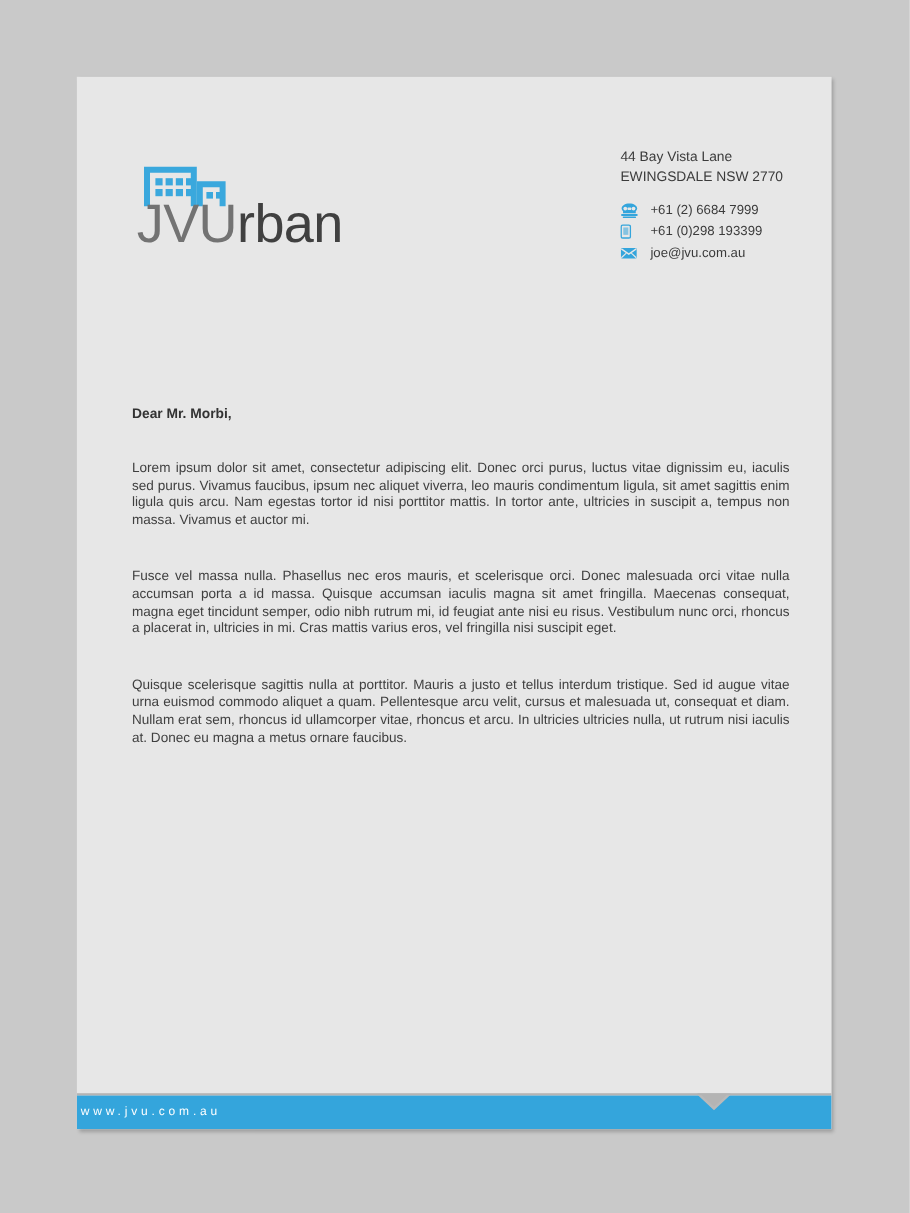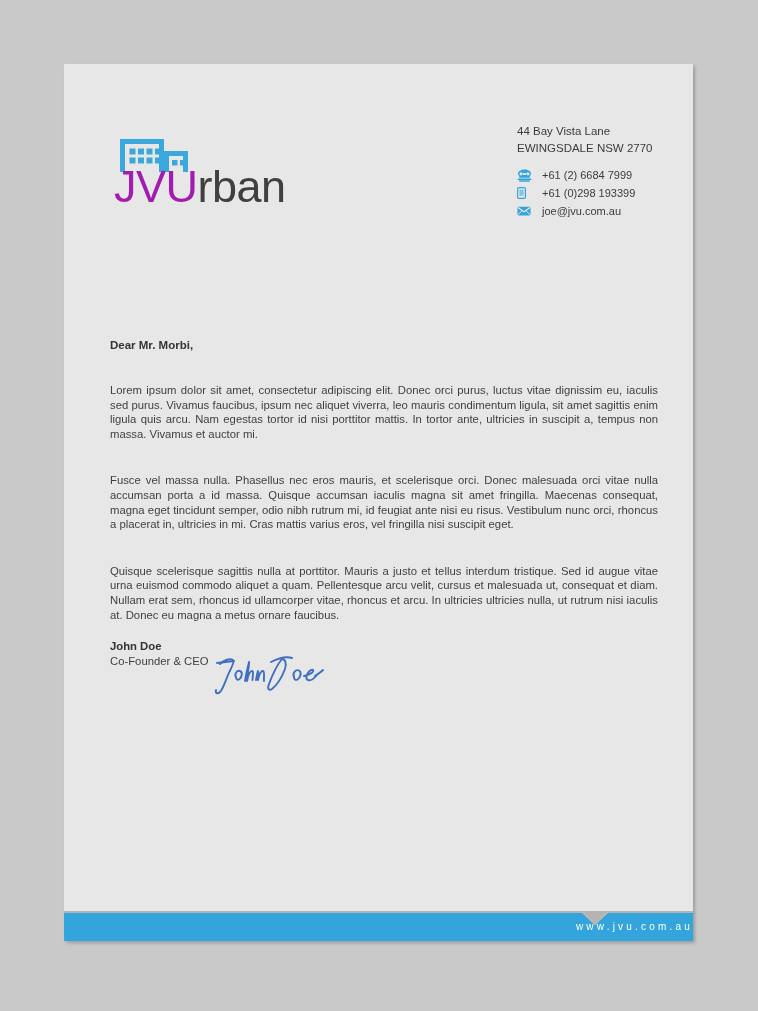--- a/index.html
+++ b/index.html
@@ -54,21 +54,21 @@
   #logo-word {
     position: absolute;
     left: 0px;
     top: 30px;
     font-size: 45px;
     line-height: 45px;
     letter-spacing: -0.5px;
     white-space: nowrap;
     font-weight: 300;
   }
-  .word-blue { color: #a21caf; }
+  .word-blue { color: #737373; }
   .word-grey { color: #404040; }
 
   
   #contact {
     position: absolute;
     left: 453px;
     top: 59px;
     width: 185px;
     color: #3b3b3b;
     font-size: 11.5px;
@@ -166,21 +166,21 @@
     width: 100%;
     height: 28px;
     background: #34a5dc;
   }
   #footer-url {
     position: absolute;
     left: 0; top: 2px;
     width: 100%;
     height: 28px;
     line-height: 28px;
-    text-align: right;
+    text-align: left;
     color: #ffffff;
     font-size: 10px;
     letter-spacing: 3.2px;
     text-indent: 3.2px;
   }
   #footer-chevron {
     position: absolute;
     left: 500px;
     top: 0px;
     width: 62px;
@@ -262,48 +262,20 @@
     </div>
   </div>
 
   <div id="letter">
     <div id="salutation">Dear Mr. Morbi,</div>
     <p class="para">Lorem ipsum dolor sit amet, consectetur adipiscing elit. Donec orci purus, luctus vitae dignissim eu, iaculis sed purus. Vivamus faucibus, ipsum nec aliquet viverra, leo mauris condimentum ligula, sit amet sagittis enim ligula quis arcu. Nam egestas tortor id nisi porttitor mattis. In tortor ante, ultricies in suscipit a, tempus non massa. Vivamus et auctor mi.</p>
     <p class="para">Fusce vel massa nulla. Phasellus nec eros mauris, et scelerisque orci. Donec malesuada orci vitae nulla accumsan porta a id massa. Quisque accumsan iaculis magna sit amet fringilla. Maecenas consequat, magna eget tincidunt semper, odio nibh rutrum mi, id feugiat ante nisi eu risus. Vestibulum nunc orci, rhoncus a placerat in, ultricies in mi. Cras mattis varius eros, vel fringilla nisi suscipit eget.</p>
     <p class="para">Quisque scelerisque sagittis nulla at porttitor. Mauris a justo et tellus interdum tristique. Sed id augue vitae urna euismod commodo aliquet a quam. Pellentesque arcu velit, cursus et malesuada ut, consequat et diam. Nullam erat sem, rhoncus id ullamcorper vitae, rhoncus et arcu. In ultricies ultricies nulla, ut rutrum nisi iaculis at. Donec eu magna a metus ornare faucibus.</p>
   </div>
 
-  <div id="signoff">
-    <div id="signoff-name">John Doe</div>
-    <div id="signoff-title">Co-Founder &amp; CEO</div>
-    <div id="signature">
-      <svg viewBox="0 0 112 48" width="112" height="48" aria-hidden="true">
-        <g fill="none" stroke="#3f6fc0" stroke-width="1.9" stroke-linecap="round" stroke-linejoin="round">
-
-          <path d="M6 14 C10 10 16 8 19 10 C21 12 17 18 14 25 C11 32 9 39 6 42 C3.5 44.5 1 43 2 40"></path>
-          <path d="M3 13 L20 11"></path>
-
-          <path d="M22 27 C20 24 23 20 26 21 C29 22 28 27 25.5 29 C23.5 30.5 22 29.5 22 27 Z"></path>
-
-          <path d="M31 31 C32 25 34 16 35 12 C35.5 16 32.5 26 33 31 C34 26 36 21 38 21 C40 21 38.5 26 38.5 30"></path>
-
-          <path d="M42 30 C43 25 43.5 22 44 21 C44.5 24 43.5 27 44 30 C45 25 47 21 49 21 C51 21.5 49.5 27 50 31"></path>
-
-          <path d="M68 9 C62 16 58 26 55 34 C53 39 55 41 58 39 C63 35 68 27 71 19 C73 13 71 9 68 9 Z"></path>
-          <path d="M57 12 C63 9 72 6 78 8"></path>
-
-          <path d="M80 27 C78 23 82 19 85 20.5 C88 22 86.5 28 83.5 29.5 C81.5 30.5 80 29.5 80 27 Z"></path>
-
-          <path d="M90 26 C94 25 97.5 24 99 21.5 C100 19.5 97.5 19 95.5 21 C92.5 24 91 29 94 30 C96.5 30.8 99.5 29 102 26"></path>
-
-          <path d="M101 26 C104 24 107 22 109 20"></path>
-        </g>
-      </svg>
-    </div>
-  </div>
 
   <div id="footer">
     <div id="footer-rule"></div>
     <div id="footer-bar"></div>
     <div id="footer-chevron">
       <svg viewBox="0 0 62 19" width="62" height="19" aria-hidden="true">
         <path d="M0 0 H62 L45 0 L31 13 L17 0 Z" fill="#b4b4b4"></path>
         <path d="M17.4 1.6 L31 14.2 L44.6 1.6 L41.6 1.6 L31 11.2 L20.4 1.6 Z" fill="#b9b9b9"></path>
       </svg>
     </div>

